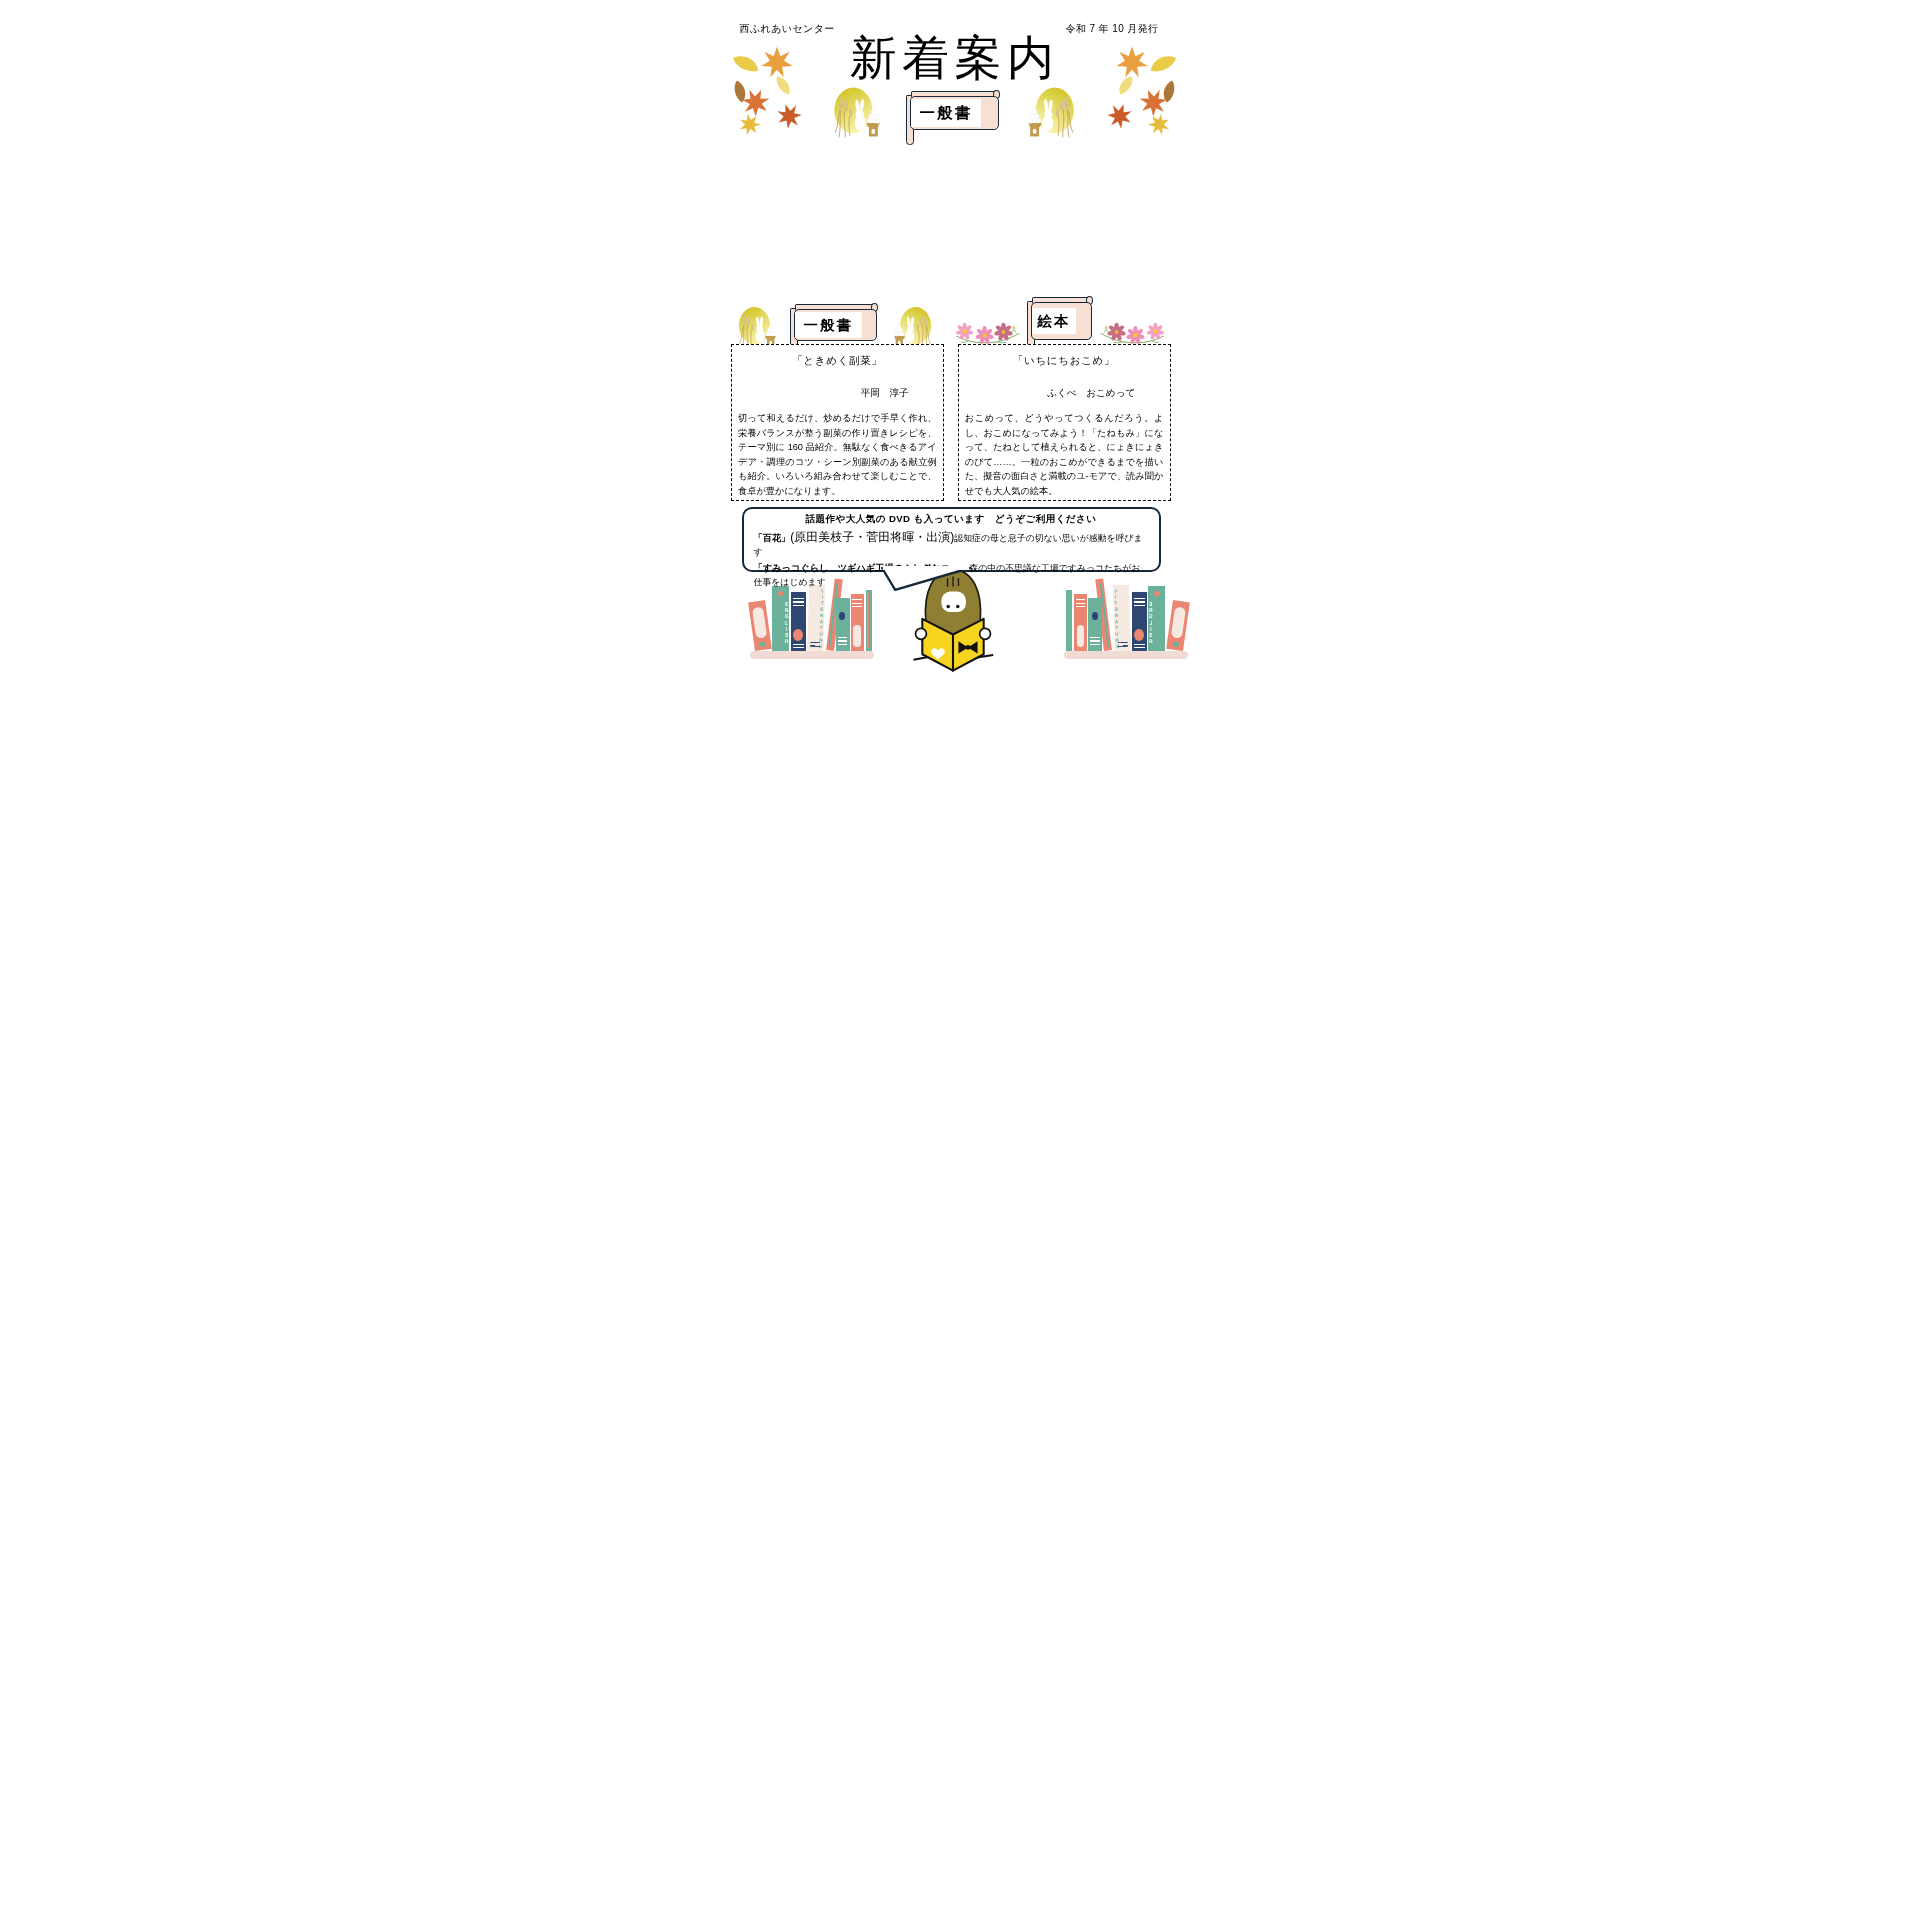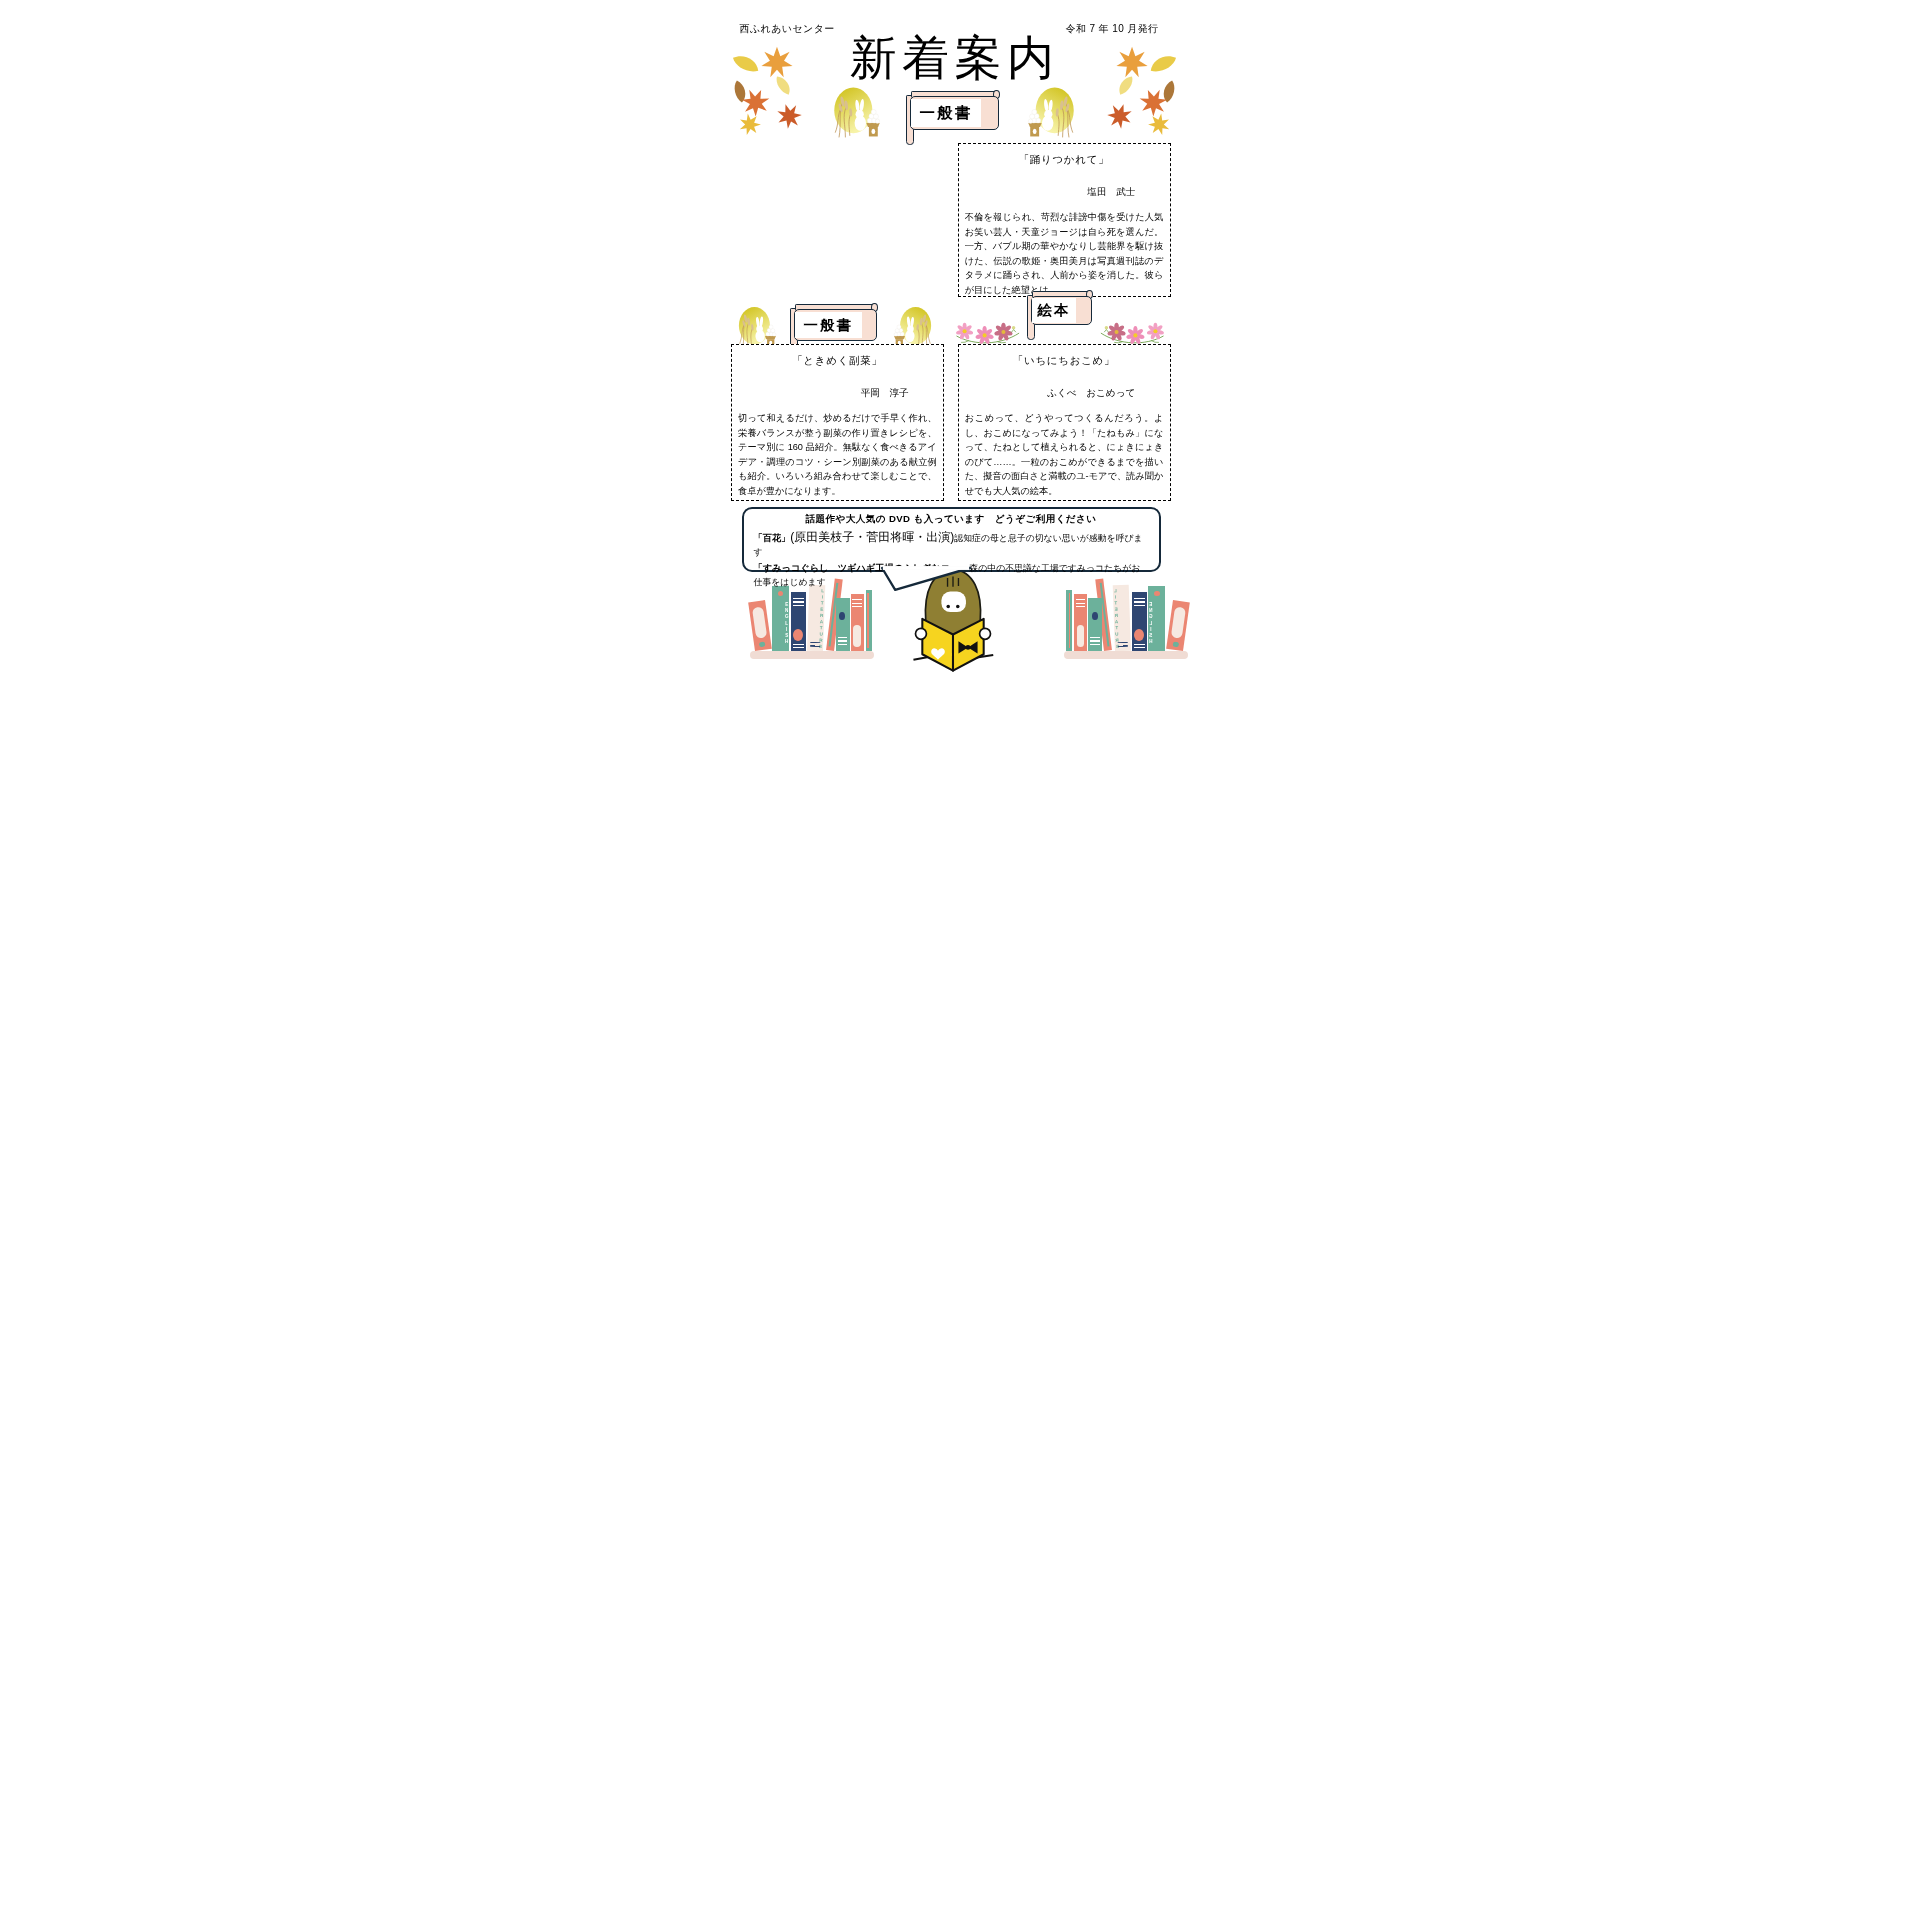--- a/index.html
+++ b/index.html
@@ -205,45 +205,40 @@
     <div class="scroll-bar"></div>
     <div class="scroll-curl"></div>
     <div class="scroll-body">
       <div class="scroll-panel" style="font-size:15.4px;">一般書</div>
     </div>
   </div>
   <svg class="deco mirror" style="left:306px;top:85px;width:59px;height:54px" viewBox="0 0 170 170">
       <use href="#tsukimi"></use>
     </svg>
 
-  <article class="bbox" style="left:242px;top:143px;width:213px;height:154px;">
-    <div class="btitle">「踊りつかれて」</div>
-    <div class="bauthor">塩田　武士</div>
-    <p class="bbody">不倫を報じられ、苛烈な誹謗中傷を受けた人気お笑い芸人・天童ジョージは自ら死を選んだ。一方、バブル期の華やかなりし芸能界を駆け抜けた、伝説の歌姫・奥田美月は写真週刊誌のデタラメに踊らされ、人前から姿を消した。彼らが目にした絶望とは……。</p>
-  </article>
 
   <svg class="deco" style="left:17.3px;top:305px;width:48px;height:44px" viewBox="0 0 170 170">
       <use href="#tsukimi"></use>
     </svg>
   <div class="scroll" style="left:74px;top:304px;width:87px;height:37px;">
     <div class="scroll-tail"></div>
     <div class="scroll-bar"></div>
     <div class="scroll-curl"></div>
     <div class="scroll-body">
       <div class="scroll-panel">一般書</div>
     </div>
   </div>
   <svg class="deco mirror" style="left:173px;top:305px;width:48px;height:44px" viewBox="0 0 170 170">
       <use href="#tsukimi"></use>
     </svg>
 
   <svg class="deco" style="left:236px;top:318px;width:71px;height:29px" viewBox="0 0 230 100">
       <use href="#cosmos"></use>
     </svg>
-  <div class="scroll" style="left:311px;top:291px;width:65px;height:34px;">
+  <div class="scroll" style="left:311px;top:297px;width:65px;height:43px;">
     <div class="scroll-tail"></div>
     <div class="scroll-bar"></div>
     <div class="scroll-curl"></div>
     <div class="scroll-body">
       <div class="scroll-panel" style="padding:3.1px 5.4px;">絵本</div>
     </div>
   </div>
   <svg class="deco mirror" style="left:381px;top:318px;width:71px;height:29px" viewBox="0 0 230 100">
       <use href="#cosmos"></use>
     </svg>

